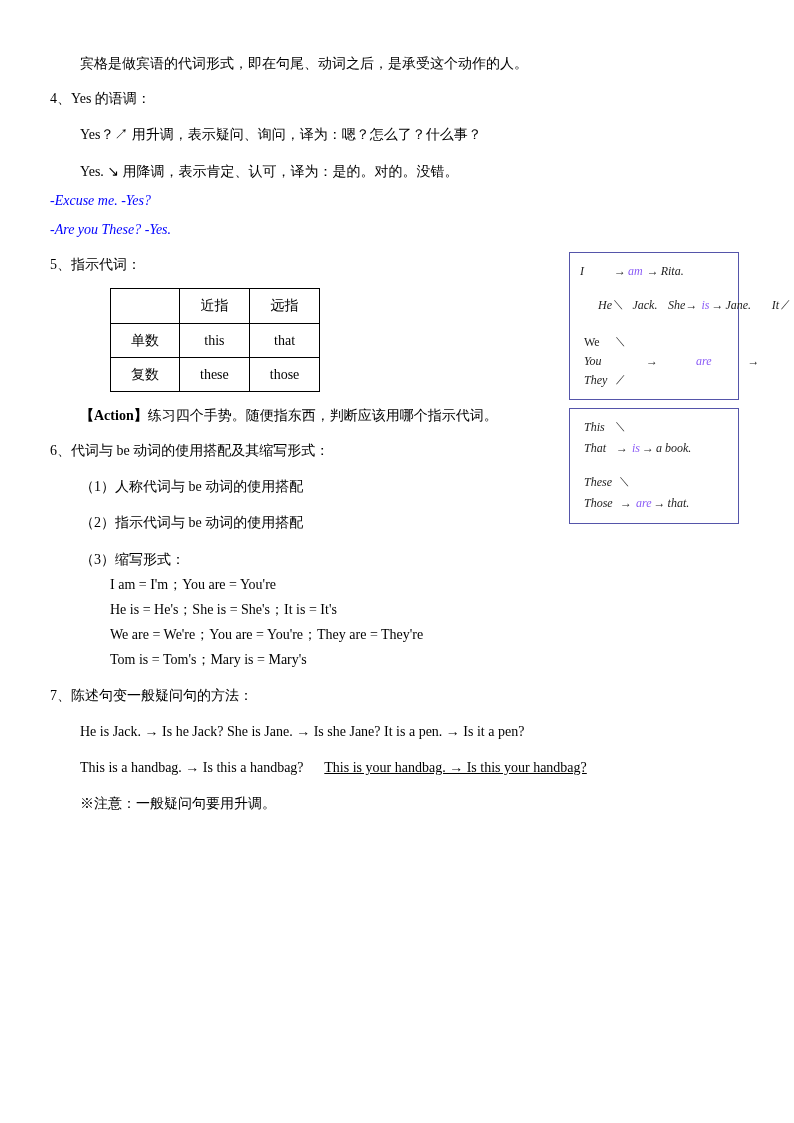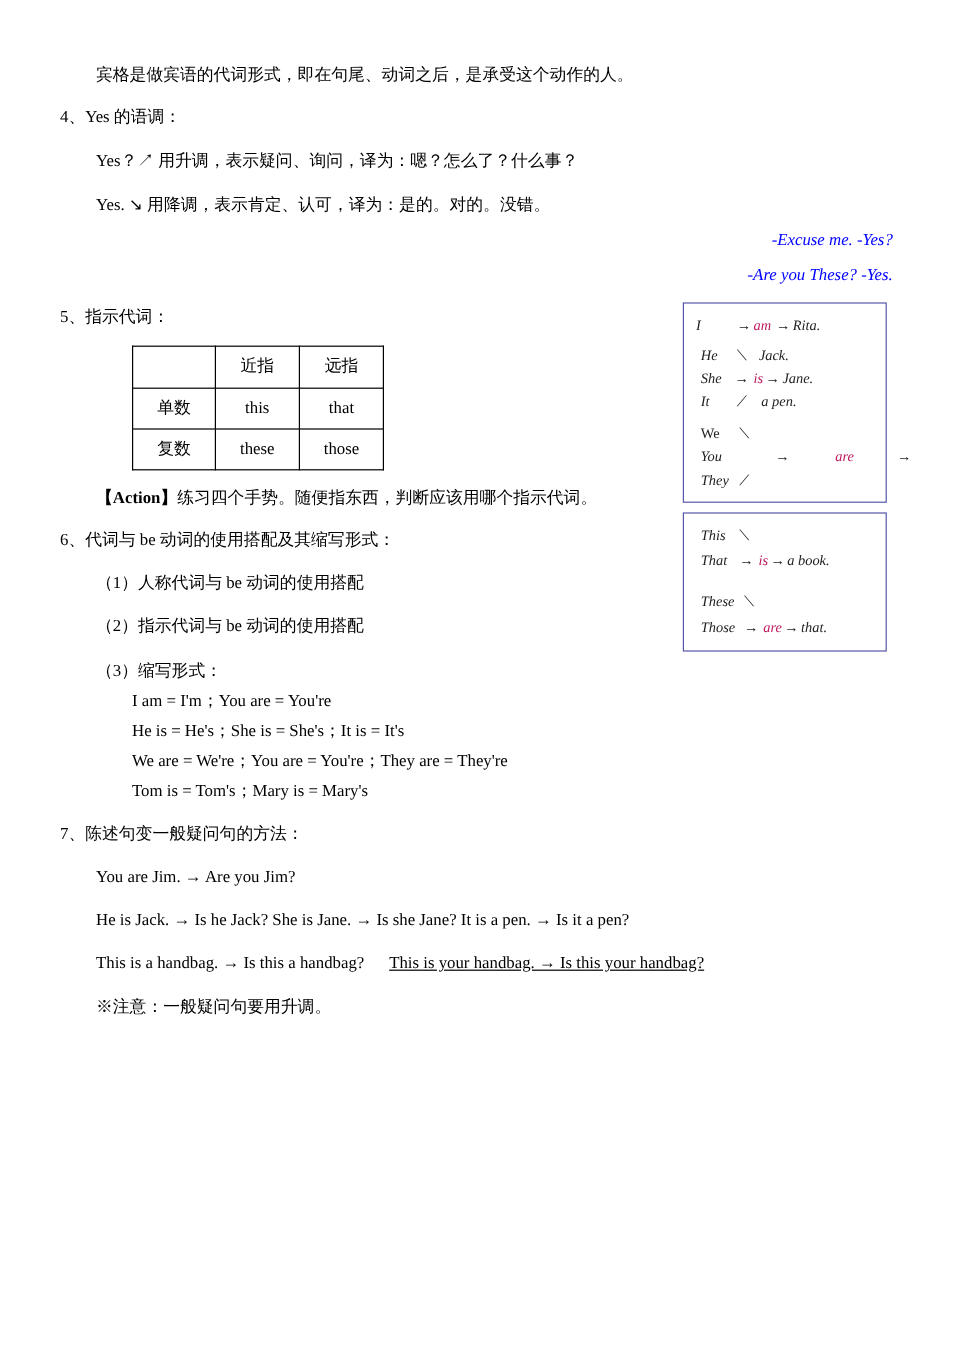--- a/index.html
+++ b/index.html
@@ -31,28 +31,28 @@
       padding-left: 60px;
     }
     .section-title {
       font-size: 14px;
       margin-bottom: 4px;
     }
     .action-box {
       font-weight: bold;
     }
     .example-line {
-      text-align: right;
+      text-align: left;
       margin: 4px 0;
     }
     .blue-text {
       color: #0000ff;
     }
     .pink-text {
-      color: #be185d;
+      color: #8b5cf6;
     }
     .underline {
       text-decoration: underline;
     }
     
     .pronoun-table {
       border-collapse: collapse;
       margin: 8px 0 8px 30px;
       font-size: 14px;
     }
@@ -118,21 +118,21 @@
 
       <div class="diagram-box">
         <div class="diag-line">
           <span style="min-width:32px; font-style:italic;">I</span>
           <span style="margin:0 2px;">→</span>
           <span class="pink-text" style="font-style:italic; margin-right:2px;">am</span>
           <span style="margin:0 2px;">→</span>
           <span style="font-style:italic;">Rita.</span>
         </div>
         <div style="height:4px;"></div>
-        <div style="display:flex; flex-direction:column; margin-left:4px; margin-bottom:2px;">
+        <div style="display:flex; flex-direction:row; margin-left:4px; margin-bottom:2px;text-align:right;">
           <div style="display:flex; align-items:center; line-height:1.6;">
             <span style="font-style:italic; min-width:28px;">He</span>
             <span style="margin: 0 8px 0 2px;">⟍</span>
             <span style="font-style:italic; margin-left:2px;">Jack.</span>
           </div>
           <div style="display:flex; align-items:center; line-height:1.6;">
             <span style="font-style:italic; min-width:28px;">She</span>
             <span style="margin-right:2px;">→</span>
             <span class="pink-text" style="font-style:italic; margin:0 2px;">is</span>
             <span style="margin-right:2px;">→</span>
@@ -239,23 +239,20 @@
       <span>We are = We're；You are = You're；They are = They're</span>
     </div>
     <div class="indent2">
       <span>Tom is = Tom's；Mary is = Mary's</span>
     </div>
   </div>
 
   <div class="section">
     <div class="section-title">7、陈述句变一般疑问句的方法：</div>
     <div class="indent1">
-      <span>You are Jim. → Are you Jim?</span>
-    </div>
-    <div class="indent1">
       <span>He is Jack. → Is he Jack?    She is Jane. → Is she Jane?    It is a pen. → Is it a pen?</span>
     </div>
     <div class="indent1">
       <span>This is a handbag. → Is this a handbag?</span>
       &nbsp;&nbsp;&nbsp;&nbsp;
       <span class="underline">
         <span>This is your handbag. → Is this your handbag?</span>
       </span>
     </div>
     <div class="indent1">

